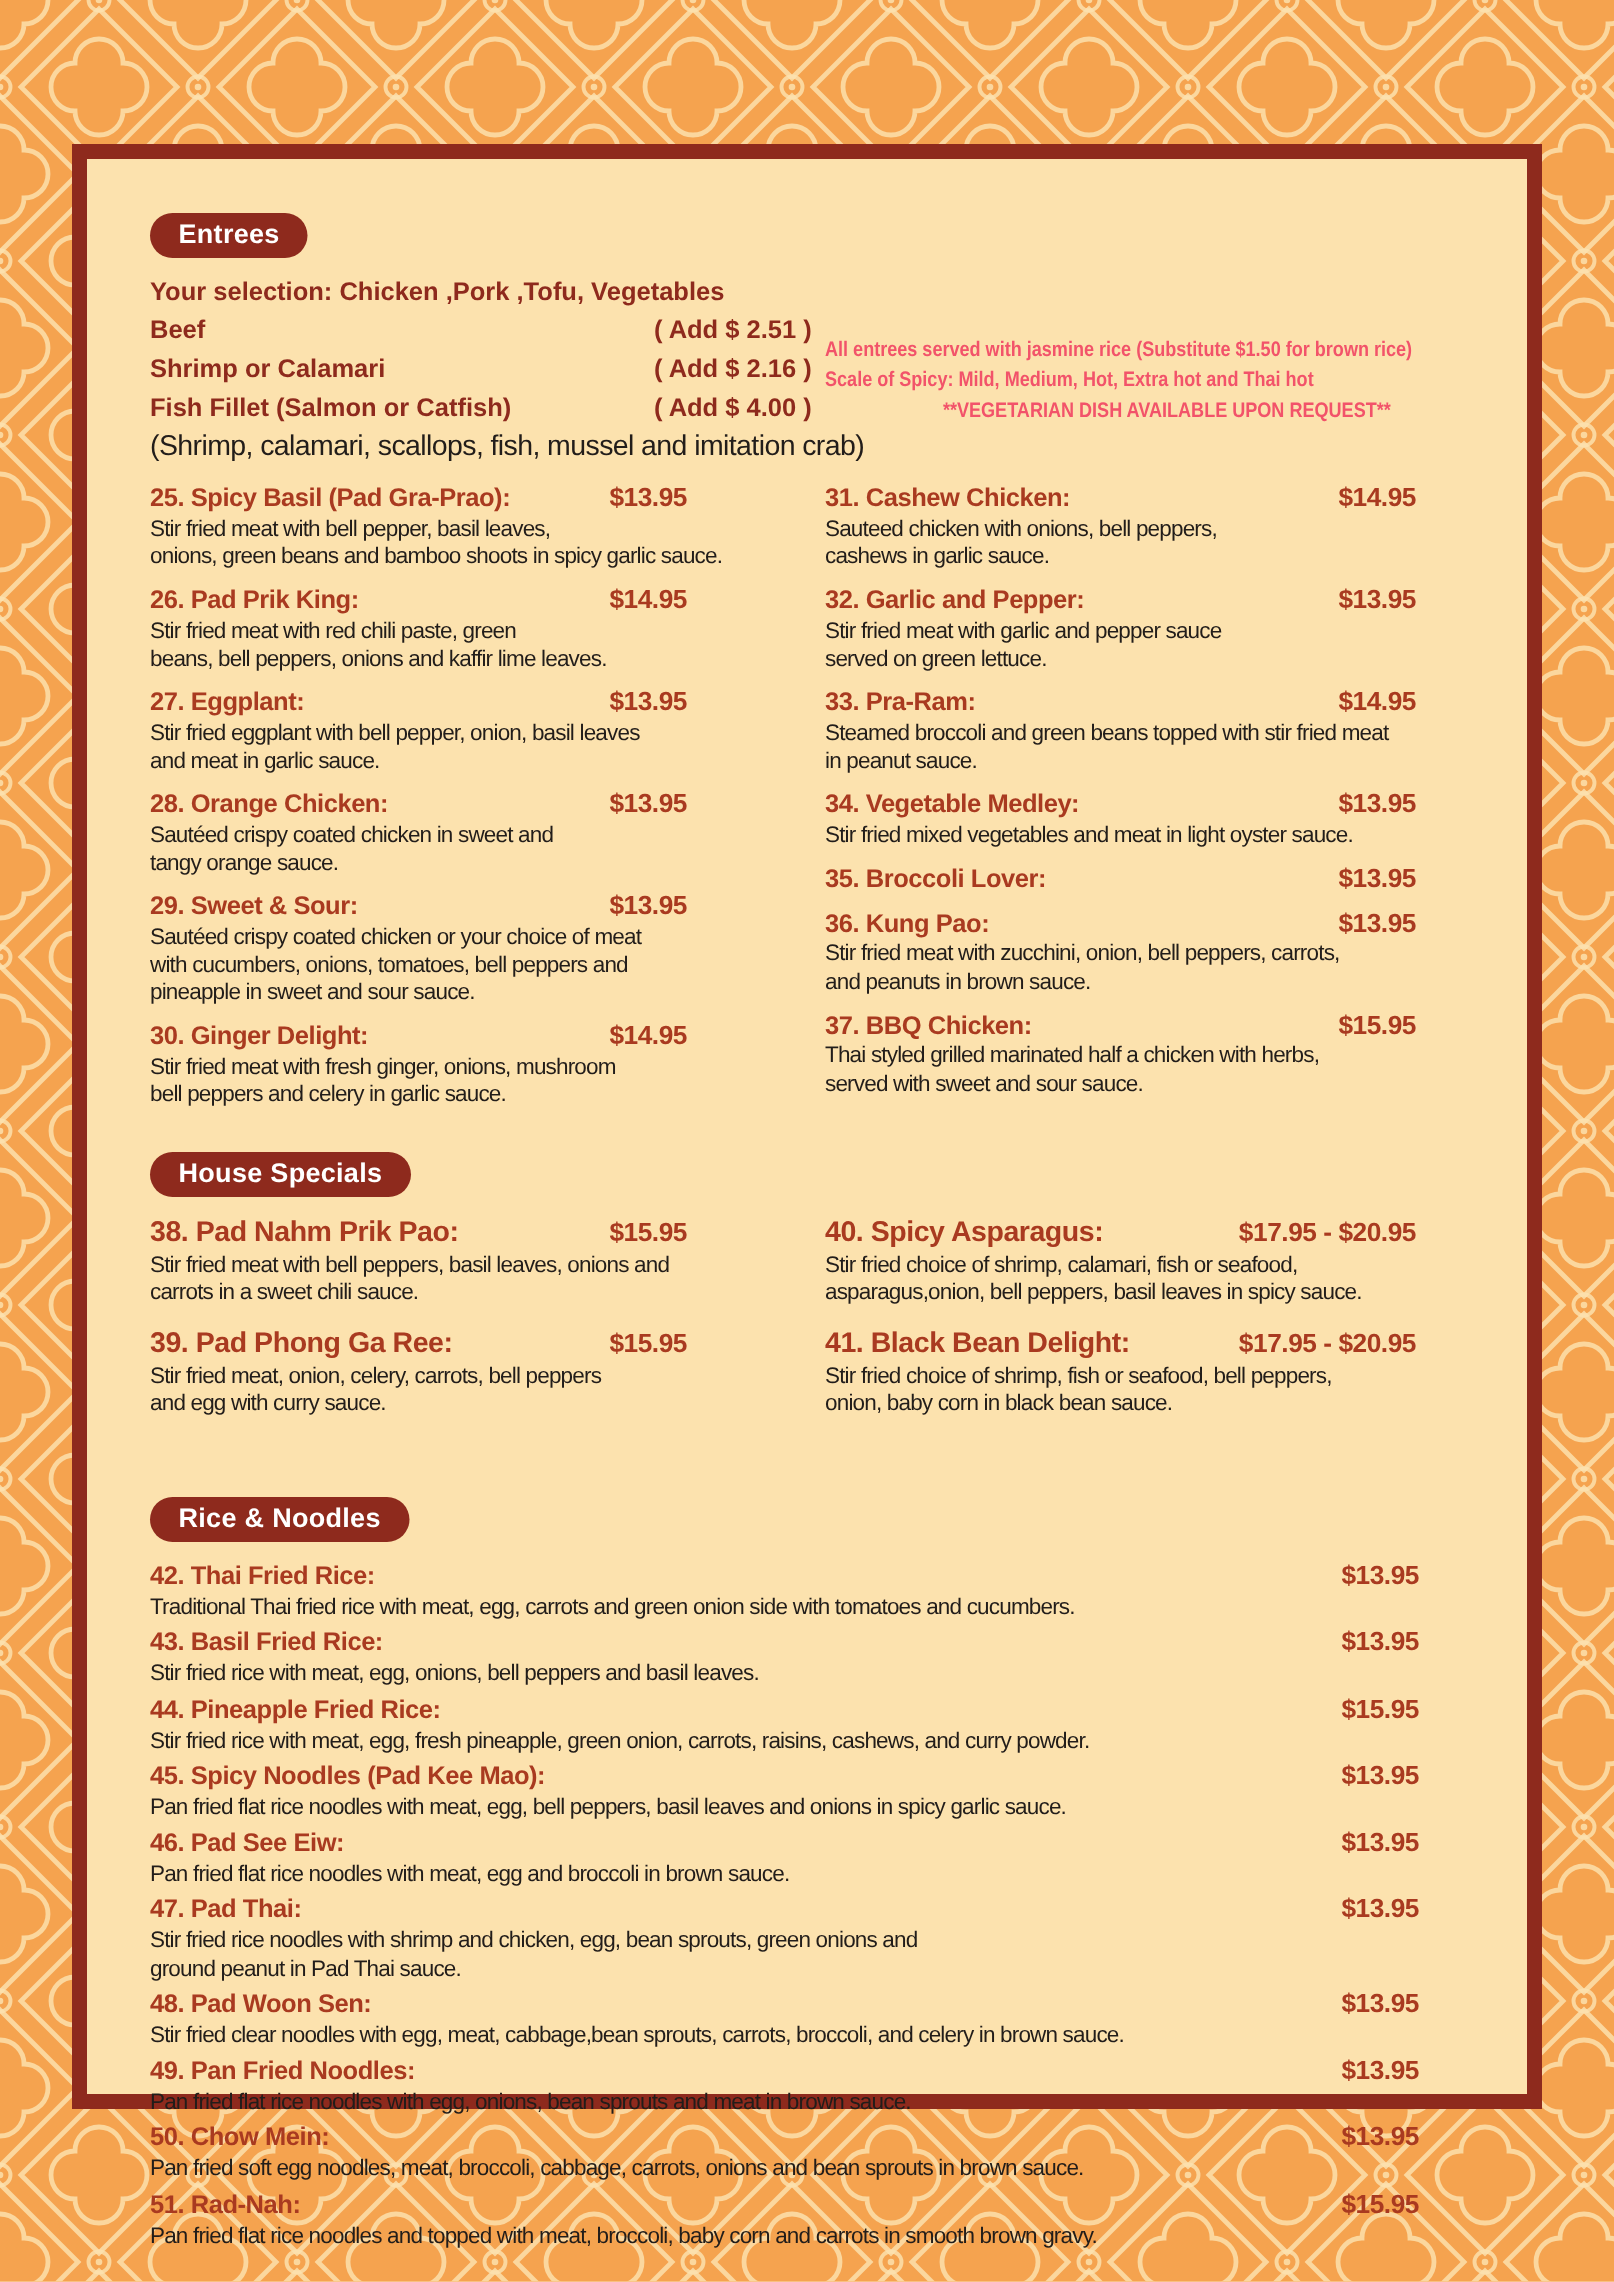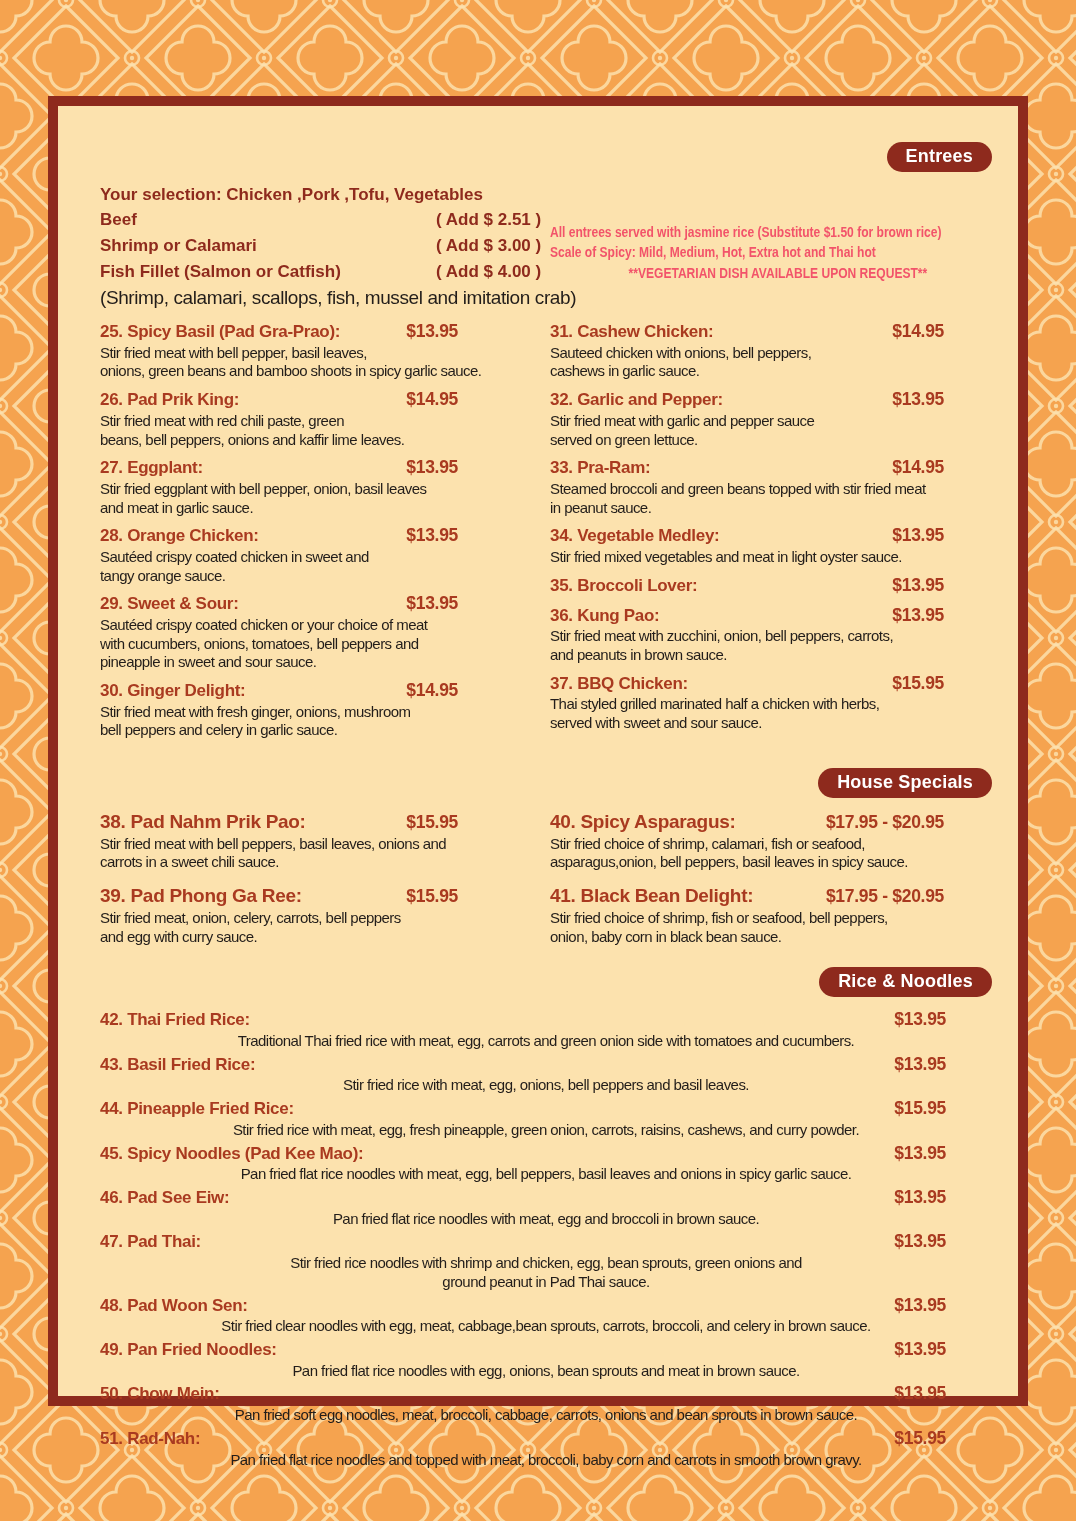--- a/index.html
+++ b/index.html
@@ -18,23 +18,23 @@
   .bg{position:absolute;left:0;top:0;}
   .card{
     position:absolute;left:48px;top:96px;width:980px;height:1310px;
     box-sizing:border-box;background:var(--cream);border:10px solid var(--border);
     padding:36px 26px 0 42px;
   }
   .pill{
     display:inline-block;background:var(--red1);color:#fff;font-weight:700;
     font-size:18px;padding:5px 19px 7px;border-radius:16px;letter-spacing:0.2px;
   }
-  .pill-row{line-height:1;text-align:right;}
+  .pill-row{line-height:1;}
   .hs-pill-row{margin-top:20px;}
-  .rn-pill-row{margin-top:9px;}
+  .rn-pill-row{margin-top:40px;}
   
   .sel-area{position:relative;margin-top:10px;}
   .sel-title{color:var(--red1);font-weight:700;font-size:17px;line-height:25px;}
   .sel-row{display:flex;color:var(--red1);font-weight:700;font-size:17px;line-height:26px;gap:28px;}
   .sel-label{width:308px;flex:none;}
   .seafood-note{color:var(--ink);font-size:19px;letter-spacing:-0.4px;line-height:22px;margin-top:2px;}
   .notes{
     position:absolute;left:450px;top:40px;width:530px;
     color:var(--pink);font-weight:700;font-size:14px;line-height:1.45;
     transform:scaleX(0.86);transform-origin:left top;
@@ -48,21 +48,21 @@
   .mi{margin:0 0 8px;}
   .mi-head{display:flex;justify-content:space-between;align-items:baseline;
     color:var(--red2);font-weight:700;font-size:17px;letter-spacing:-0.3px;line-height:1.25;}
   .colL .mi-head{padding-right:76px;}
   .colR .mi-head{padding-right:48px;}
   .mi-price{white-space:nowrap;font-size:17.5px;}
   .mi-desc{color:var(--ink);font-size:15px;letter-spacing:-0.55px;line-height:1.24;white-space:pre-line;margin-top:1px;}
   .hs .mi-head{font-size:19px;}
   .hs .mi{margin-bottom:12px;}
   .rice{margin-top:12px;}
-  .rice .mi{margin-bottom:3px;text-align:center;}
+  .rice .mi{margin-bottom:3px;}
   .rice .mi-head{padding-right:46px;}
 </style>
 </head>
 <body>
 
 <div class="page">
 
   <svg class="bg" width="1076" height="1521" viewBox="0 0 1076 1521" aria-hidden="true">
     <defs>
       <g id="motif" fill="none" stroke="#FCE3B2" stroke-opacity="0.8" stroke-width="3.2">
@@ -97,21 +97,21 @@
 
     <div class="sel-area">
       <div class="sel-title">Your selection: Chicken ,Pork ,Tofu, Vegetables</div>
 
       <div class="sel-row">
         <span class="sel-label">Beef</span>
         <span class="sel-add">( Add $ 2.51 )</span>
       </div>
       <div class="sel-row">
         <span class="sel-label">Shrimp or Calamari</span>
-        <span class="sel-add">( Add $ 3.00 )</span>
+        <span class="sel-add">( Add $ 2.16 )</span>
       </div>
       <div class="sel-row">
         <span class="sel-label">Fish Fillet  (Salmon or Catfish)</span>
         <span class="sel-add">( Add $ 4.00 )</span>
       </div>
 
       <div class="seafood-note">(Shrimp, calamari, scallops, fish, mussel and imitation crab)</div>
 
       <div class="notes">
         <div class="n1">All entrees served with jasmine rice (Substitute $1.50 for brown rice)</div>

